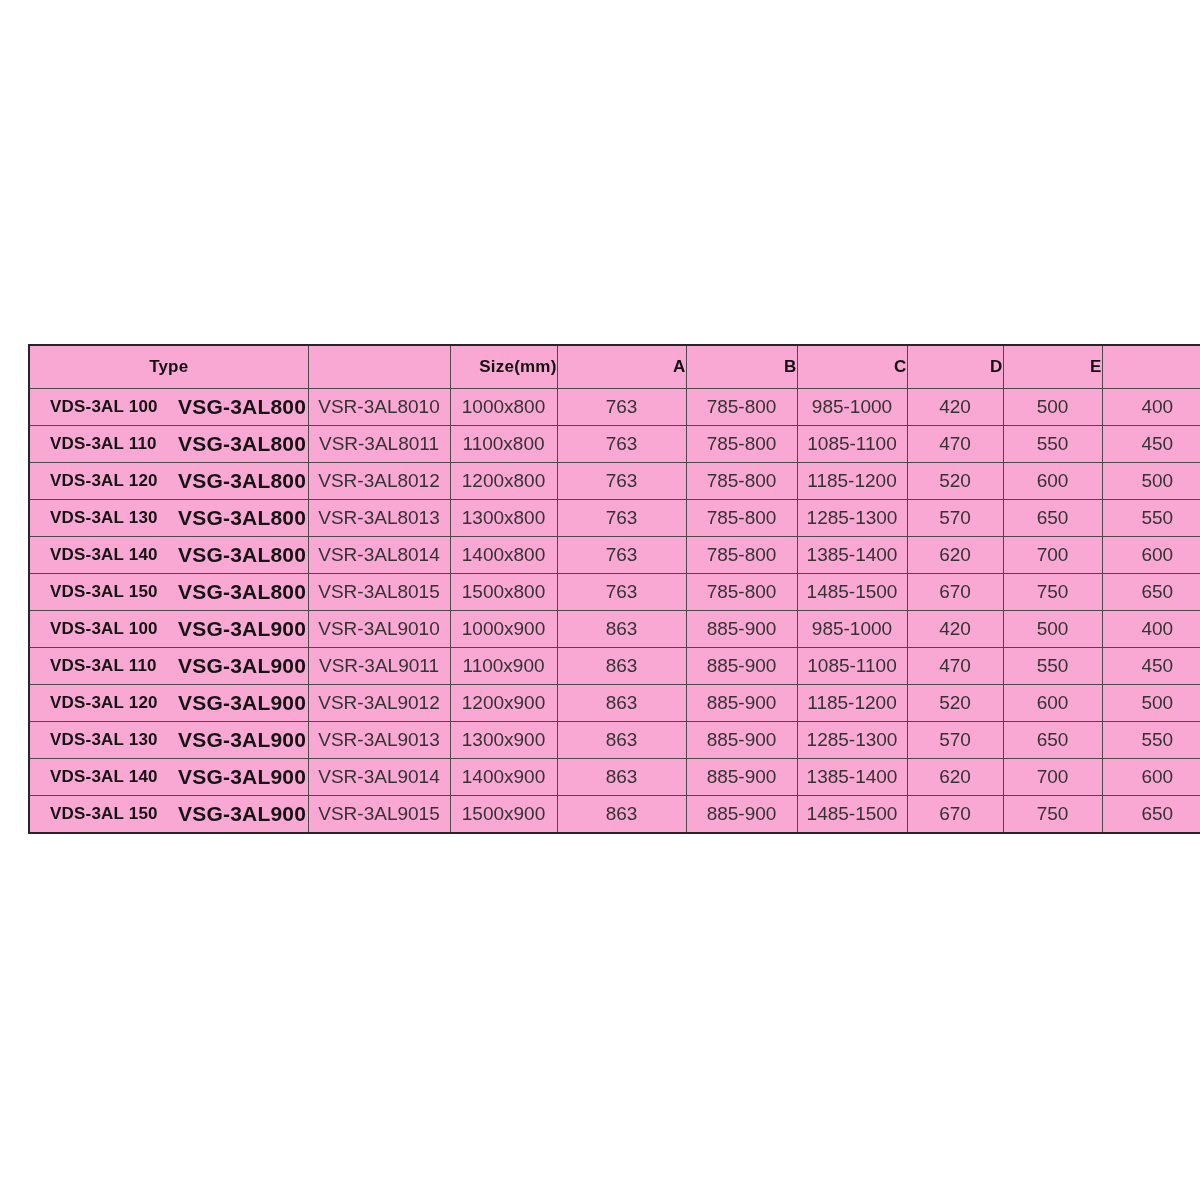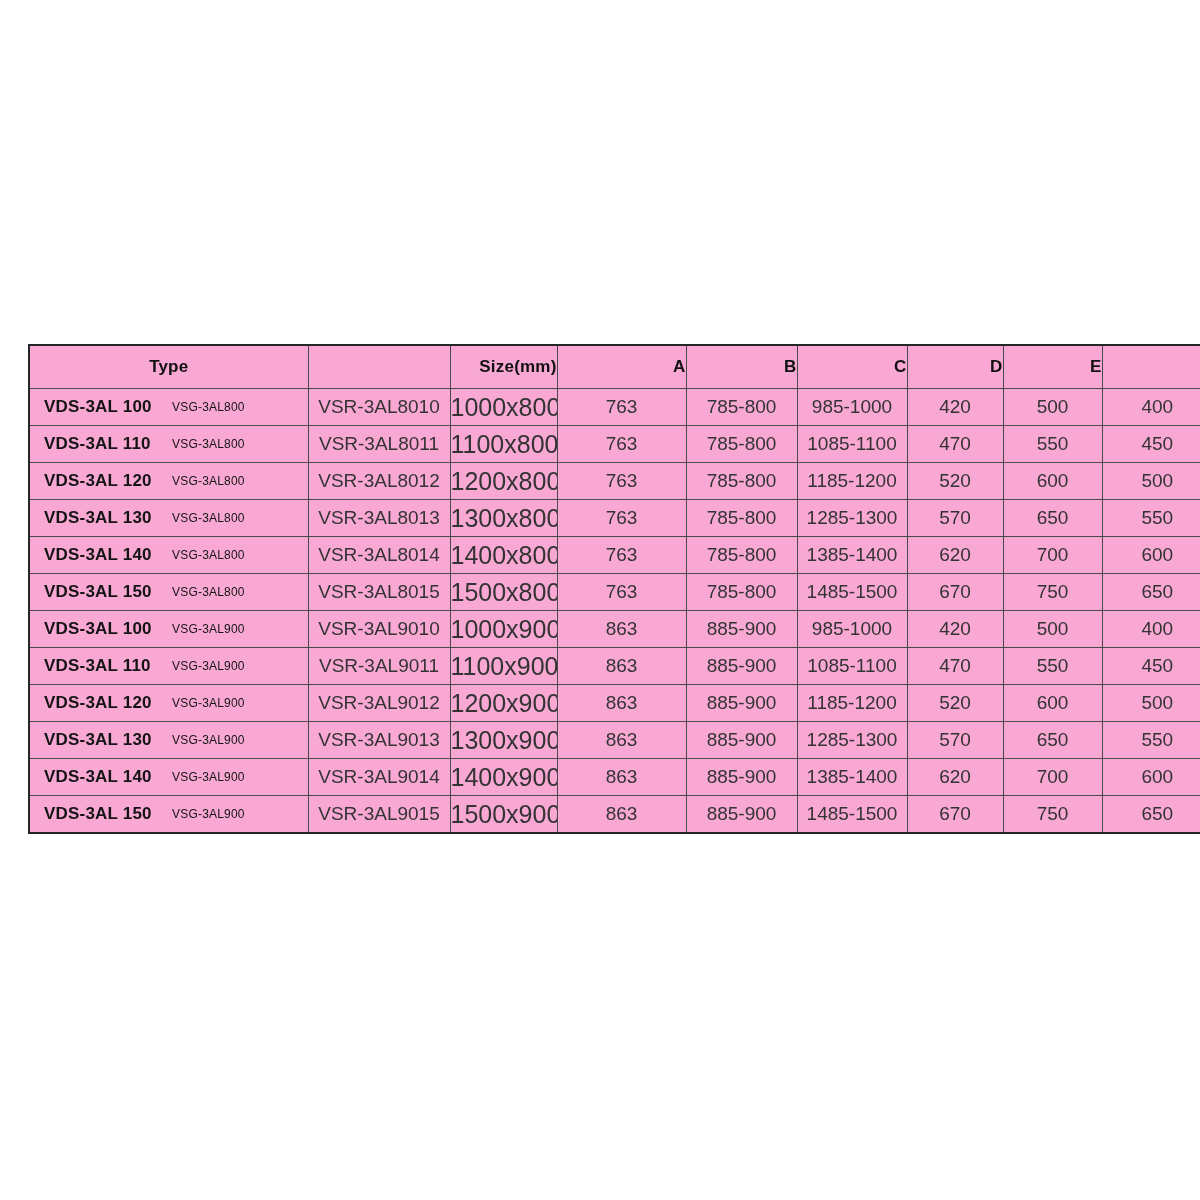--- a/index.html
+++ b/index.html
@@ -50,43 +50,43 @@
     text-align: center;
     color: #333333;
   }
   
   td.c-type {
     text-align: left;
   }
   .type-wrap {
     display: flex;
     align-items: center;
-    padding-left: 14px;
+    padding-left: 20px;
   }
   .type-wrap .t1 {
     width: 128px;
     font-weight: bold;
     font-size: 17px;
     color: #141414;
     letter-spacing: 0.2px;
   }
   .type-wrap .t2 {
-    font-weight: normal;
-    font-size: 12px;
+    font-weight: bold;
+    font-size: 21px;
     color: #141414;
     letter-spacing: 0.2px;
     text-align: center;
   }
   td.c-code {
     padding-right: 3px;
     font-size: 19px;
   }
   td.c-size {
-    text-align: left;
-    font-size: 25px;
+    text-align: center;
+    font-size: 19px;
   }
 </style>
 </head>
 <body>
 
 <div class="page">
   <table class="spec-table">
     <colgroup>
       <col style="width:279px">
       <col style="width:142px">

